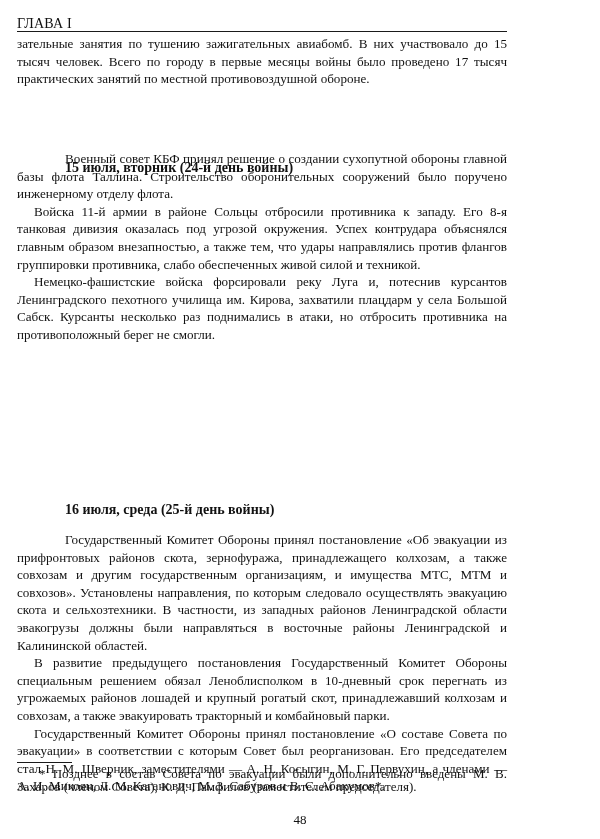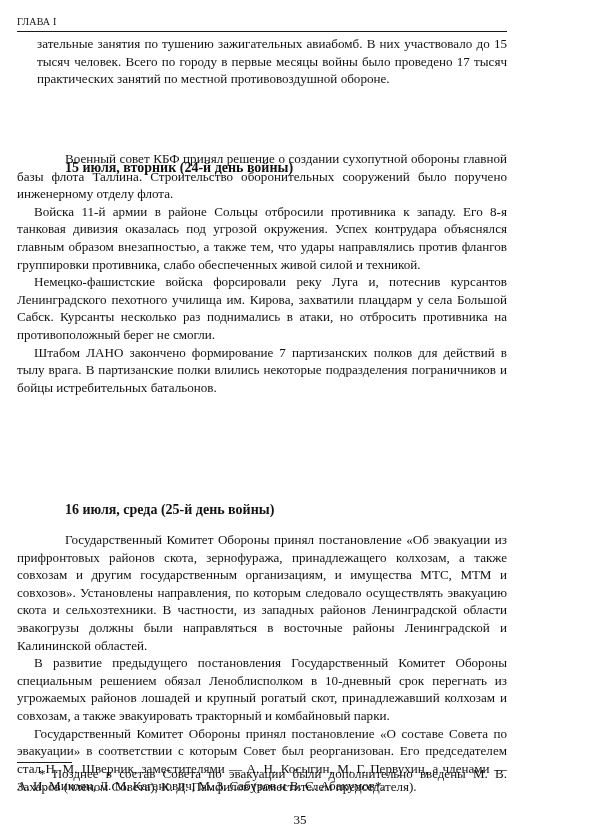--- a/index.html
+++ b/index.html
@@ -12,21 +12,21 @@
       height: 839px;
       position: relative;
       overflow: hidden;
       font-family: "Liberation Serif", "DejaVu Serif", serif;
       color: #111111;
     }
     .running-head {
       position: absolute;
       left: 17px;
       top: 16px;
-      font-size: 10px;
+      font-size: 14px;
       letter-spacing: 0.2px;
       font-family: "Liberation Serif", serif;
     }
     .head-rule {
       position: absolute;
       left: 17px;
       top: 31px;
       width: 490px;
       height: 0;
       border-top: 1.6px solid #1a1a1a;
@@ -42,21 +42,20 @@
     .body-text p {
       margin: 0;
       text-indent: 17px;
       hyphens: manual;
     }
     .body-text p.first-indent {
       text-indent: 48px;
     }
     .body-text p.no-indent {
       text-indent: 0;
-      margin-left: 20px;
     }
     .section-heading {
       position: absolute;
       left: 65px;
       font-size: 14px;
       font-weight: bold;
       font-family: "Liberation Serif", serif;
     }
     .footnote-rule {
       position: absolute;
@@ -93,27 +92,26 @@
 <div class="body-text" style="top:35px;">
   <p class="no-indent">зательные занятия по тушению зажигательных авиабомб. В них участвовало до 15 тысяч человек. Всего по городу в первые месяцы войны было проведено 17 тысяч практических занятий по местной противовоздушной обороне.</p>
 </div>
 
 <div class="section-heading" style="top:120px;margin-top:40px;">15 июля, вторник (24-й день войны)</div>
 
 <div class="body-text" style="top:150px;">
   <p class="first-indent">Военный совет КБФ принял решение о создании сухопутной обороны главной базы флота Таллина. Строительство оборонительных сооружений было поручено инженерному отделу флота.</p>
   <p>Войска 11-й армии в районе Сольцы отбросили противника к западу. Его 8-я танковая дивизия оказалась под угрозой окружения. Успех контрудара объяснялся главным образом внезапностью, а также тем, что удары направлялись против флангов группировки противника, слабо обеспеченных живой силой и техникой.</p>
   <p>Немецко-фашистские войска форсировали реку Луга и, потеснив курсантов Ленинградского пехотного училища им. Кирова, захватили плацдарм у села Большой Сабск. Курсанты несколько раз поднимались в атаки, но отбросить противника на противоположный берег не смогли.</p>
-  <p>Штабом ЛАНО закончено формирование 7 партизанских полков для действий в тылу врага. В партизанские полки влились некоторые подразделения пограничников и бойцы истребительных батальонов.</p>
 </div>
 
 <div class="section-heading" style="top:502px;">16 июля, среда (25-й день войны)</div>
 
 <div class="body-text" style="top:531px;">
   <p class="first-indent">Государственный Комитет Обороны принял постановление «Об эвакуации из прифронтовых районов скота, зернофуража, принадлежащего колхозам, а также совхозам и другим государственным организациям, и имущества МТС, МТМ и совхозов». Установлены направления, по которым следовало осуществлять эвакуацию скота и сельхозтехники. В частности, из западных районов Ленинградской области эвакогрузы должны были направляться в восточные районы Ленинградской и Калининской областей.</p>
   <p>В развитие предыдущего постановления Государственный Комитет Обороны специальным решением обязал Леноблисполком в 10-дневный срок перегнать из угрожаемых районов лошадей и крупный рогатый скот, принадлежавший колхозам и совхозам, а также эвакуировать тракторный и комбайновый парки.</p>
   <p>Государственный Комитет Обороны принял постановление «О составе Совета по эвакуации» в соответствии с которым Совет был реорганизован. Его председателем стал Н. М. Шверник, заместителями — А. Н. Косыгин, М. Г. Первухин, а членами — А. И. Микоян, Л. М. Каганович, М. З. Сабуров и В. С. Абакумов*.</p>
 </div>
 
 <div class="footnote-rule"></div>
 <div class="footnote">* Позднее в состав Совета по эвакуации были дополнительно введены М. В. Захаров (членом Совета), К. Д. Памфилов (заместителем председателя).</div>
 
-<div class="page-number">35</div>
+<div class="page-number">48</div>
 
 </body></html>

